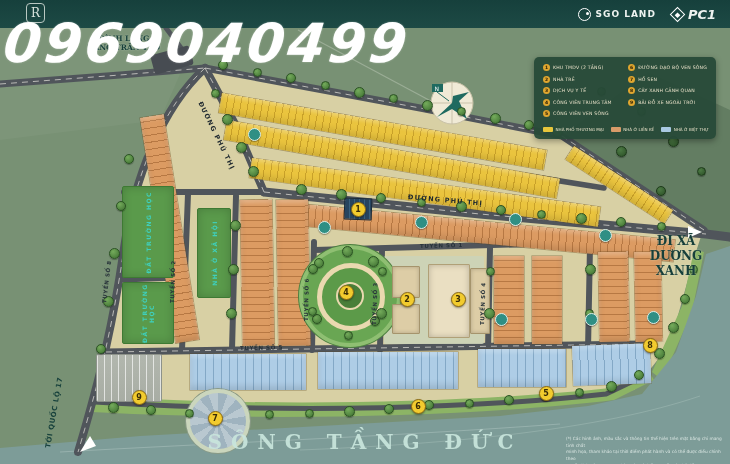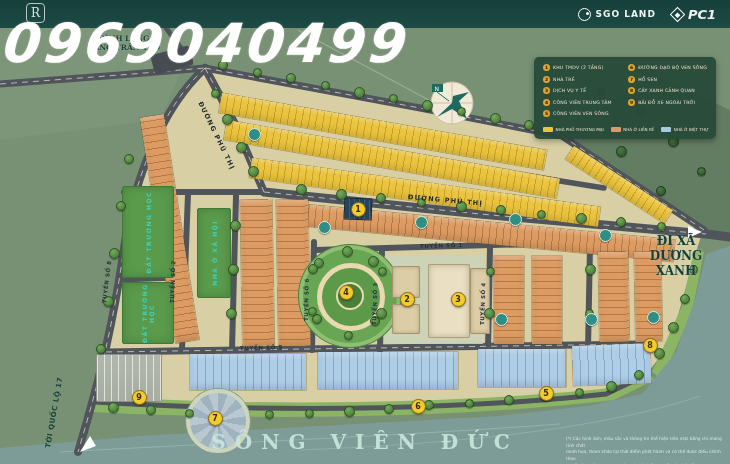--- a/index.html
+++ b/index.html
@@ -337,21 +337,21 @@
 
   <div class="arealbl" style="left:64px;top:34px;width:120px;font-size:7.5px;">
     <div>ĐÌNH LÀNG</div>
     <div>TẦNG TRÂN TẢO</div>
   </div>
   <div class="arealbl" style="left:628px;top:234px;width:96px;font-size:12px;">
     <div>ĐI XÃ</div>
     <div>DƯƠNG XANH</div>
   </div>
 
-  <div class="river-label">SÔNG VIÊN ĐỨC</div>
+  <div class="river-label">SÔNG TẦNG ĐỨC</div>
 
   <div class="disclaimer" id="disclaimer">
       <p>(*) Các hình ảnh, màu sắc và thông tin thể hiện trên mặt bằng chỉ mang tính chất</p>
       <p>minh họa, tham khảo tại thời điểm phát hành và có thể được điều chỉnh theo</p>
       <p>quyết định của cơ quan nhà nước có thẩm quyền và chủ đầu tư.</p>
     </div>
 
   <aside class="legend">
     <div class="legend-cols">
       <div class="legend-col" id="legend-col-1">

